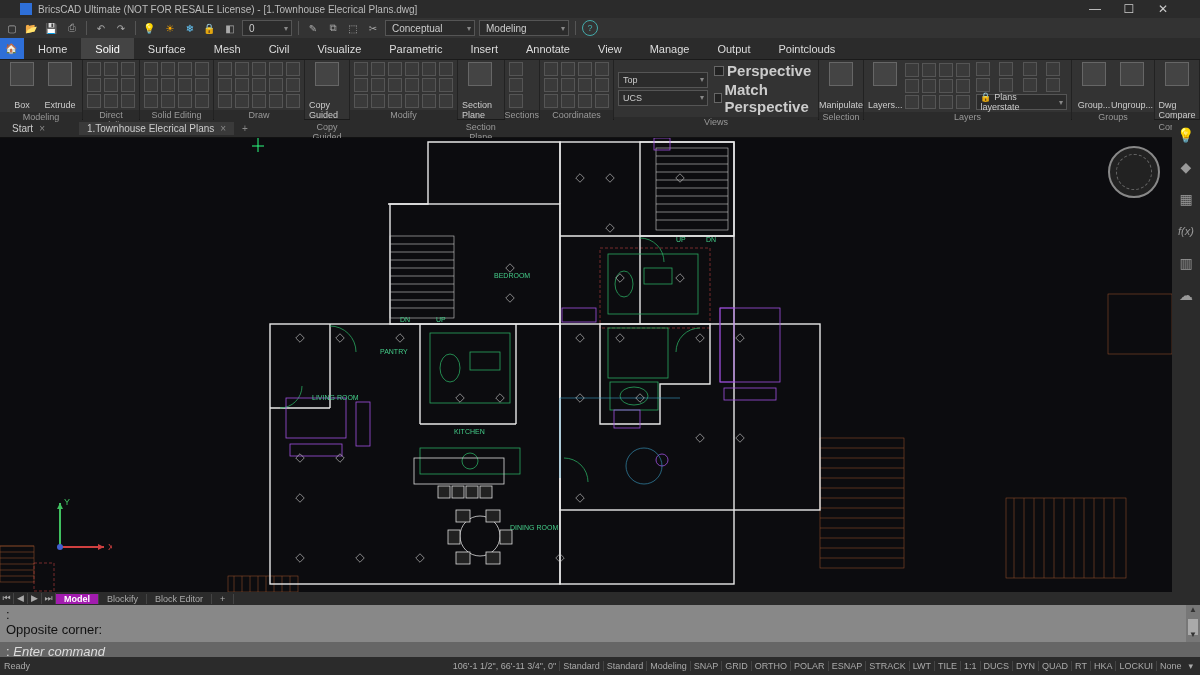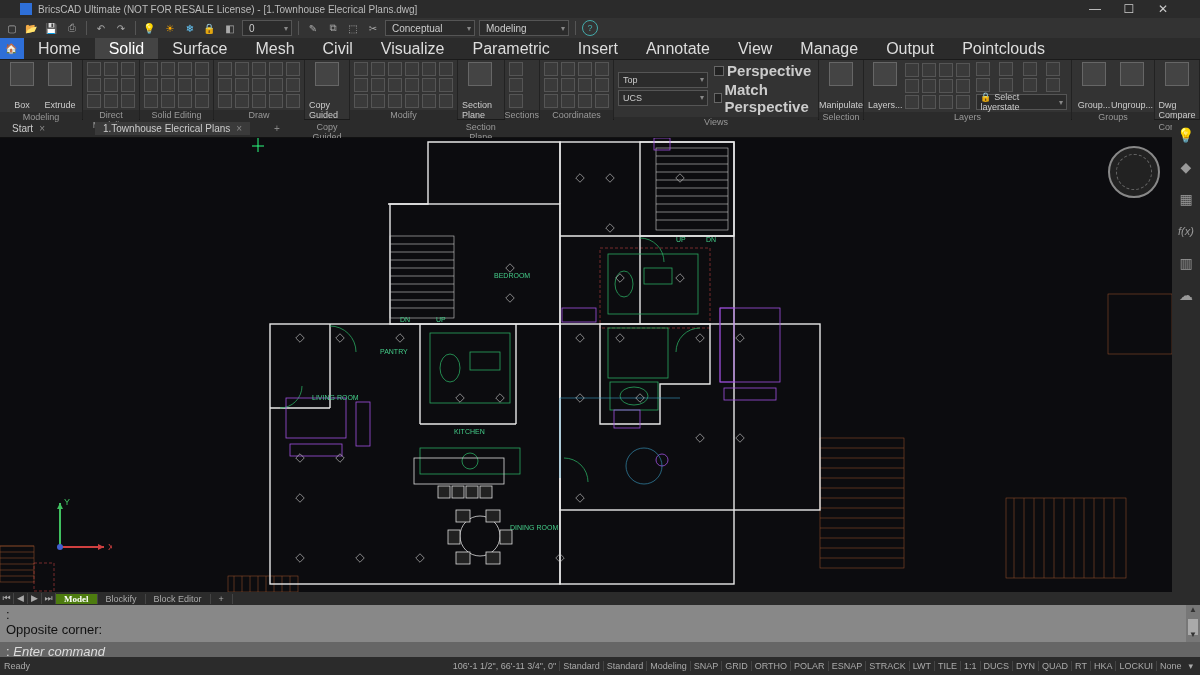--- a/index.html
+++ b/index.html
@@ -15,40 +15,40 @@
 .qat { height: 20px; background: #333; display: flex; align-items: center; padding: 0 4px; gap: 4px; }
 .qat .qicon { width: 16px; height: 16px; display: flex; align-items: center; justify-content: center; font-size: 10px; color: #aaa; }
 .qat .sep { width: 1px; height: 14px; background: #555; margin: 0 2px; }
 .qat .dd { height: 16px; background: #2b2b2b; border: 1px solid #555; padding: 0 14px 0 6px; font-size: 10px; color: #ccc; display: flex; align-items: center; position: relative; }
 .qat .dd::after { content: "▾"; position: absolute; right: 3px; font-size: 8px; color: #888; }
 .qat .help-icon { width: 16px; height: 16px; border: 1px solid #4aa; border-radius: 50%; display: flex; align-items: center; justify-content: center; color: #4aa; font-size: 9px; }
 
 
 .menubar { height: 22px; background: #2b2b2b; display: flex; align-items: stretch; border-bottom: 1px solid #1a1a1a; }
 .menubar .logo { width: 24px; background: #2e6fd8; display: flex; align-items: center; justify-content: center; color: #fff; font-size: 10px; font-weight: bold; }
-.menubar .mitem { padding: 0 14px; display: flex; align-items: center; color: #ddd; font-size: 16px; }
+.menubar .mitem { padding: 0 14px; display: flex; align-items: center; color: #ddd; font-size: 11px; }
 .menubar .mitem.active { background: #444; color: #fff; }
 
 
 .ribbon { height: 60px; background: #333; display: flex; border-bottom: 1px solid #1a1a1a; }
 .ribbon .panel { border-right: 1px solid #222; display: flex; flex-direction: column; }
 .ribbon .panel-body { flex: 1; display: flex; align-items: center; padding: 2px 4px; gap: 2px; }
 .ribbon .panel-label { height: 12px; text-align: center; font-size: 9px; color: #999; background: #2b2b2b; }
 .ribbon .bigbtn { display: flex; flex-direction: column; align-items: center; width: 36px; font-size: 9px; color: #ccc; gap: 14px; }
 .ribbon .bigbtn .bicon { width: 24px; height: 24px; background: #444; border: 1px solid #666; }
 .ribbon .icongrid { display: grid; grid-auto-flow: column; grid-template-rows: repeat(3, 14px); gap: 2px 3px; }
 .ribbon .icongrid .gi { width: 14px; height: 14px; background: #3a3a3a; border: 1px solid #555; }
 .ribbon .dd2 { height: 16px; background: #2b2b2b; border: 1px solid #555; padding: 0 14px 0 4px; font-size: 9px; color: #ccc; display: flex; align-items: center; position: relative; min-width: 90px; }
 .ribbon .dd2::after { content: "▾"; position: absolute; right: 3px; font-size: 8px; color: #888; }
 .ribbon .row { display: flex; flex-direction: column; gap: 2px; }
 .ribbon .chk { display: flex; align-items: center; gap: 3px; font-size: 15px; color: #ccc; font-weight: bold; }
 .ribbon .chk .box { width: 10px; height: 10px; border: 1px solid #666; background: #222; }
 
 
-.doctabs { height: 18px; background: #2b2b2b; display: flex; align-items: center; padding: 0 4px; gap: 20px; border-bottom: 1px solid #111; }
+.doctabs { height: 18px; background: #2b2b2b; display: flex; align-items: center; padding: 0 4px; gap: 4px; border-bottom: 1px solid #111; }
 .doctabs .dtab { padding: 1px 8px; font-size: 10px; color: #ccc; display: flex; align-items: center; gap: 6px; }
 .doctabs .dtab.active { background: #3a3a3a; margin-left: 22px; }
 .doctabs .dtab .x { color: #888; }
 .doctabs .plus { color: #888; padding: 0 4px; }
 
 
 .canvas-wrap { position: absolute; top: 138px; bottom: 83px; left: 0; right: 28px; background: #0c0c0f; overflow: hidden; }
 .canvas-wrap svg { width: 100%; height: 100%; }
 .canvas-wrap .label { fill: #44cc88; font-size: 7px; font-family: sans-serif; }
 
@@ -61,21 +61,21 @@
 .compass::before { content: ""; position: absolute; inset: 6px; border: 1px dashed #666; border-radius: 50%; }
 
 
 .ucs { position: absolute; left: 52px; bottom: 120px; width: 60px; height: 60px; pointer-events: none; }
 
 
 .layouttabs { position: absolute; bottom: 70px; left: 0; right: 0; height: 13px; background: #2b2b2b; display: flex; align-items: center; font-size: 9px; color: #aaa; }
 .layouttabs .nav { display: flex; }
 .layouttabs .nav span { width: 14px; text-align: center; border-right: 1px solid #444; }
 .layouttabs .ltab { padding: 0 8px; border-right: 1px solid #444; }
-.layouttabs .ltab.active { background: #4d7c0f; color: #fff; font-weight: bold; font-family: Liberation Serif, serif; }
+.layouttabs .ltab.active { background: #a21caf; color: #fff; font-weight: bold; }
 
 
 .cmdarea { position: absolute; bottom: 13px; left: 0; right: 0; height: 57px; background: #888; color: #111; display: flex; flex-direction: column; font-family: Consolas, monospace; font-size: 13px; }
 .cmdarea .history { flex: 1; padding: 2px 6px; overflow: hidden; position: relative; }
 .cmdarea .scrollbar { position: absolute; right: 0; top: 0; bottom: 0; width: 14px; background: #777; }
 .cmdarea .scrollbar .thumb { position: absolute; left: 2px; right: 2px; top: 14px; height: 16px; background: #aaa; }
 .cmdarea .scrollbar .arr { position: absolute; left: 0; right: 0; height: 12px; text-align: center; font-size: 8px; color: #333; }
 .cmdarea .scrollbar .arr.up { top: 0; }
 .cmdarea .scrollbar .arr.dn { bottom: 0; }
 .cmdarea .input { height: 20px; background: #666; color: #ddd; padding: 2px 6px; font-style: italic; }
@@ -344,21 +344,21 @@
           <div class="icongrid" style="grid-template-rows: repeat(2, 14px);">
             <div class="gi"></div>
             <div class="gi"></div>
             <div class="gi"></div>
             <div class="gi"></div>
             <div class="gi"></div>
             <div class="gi"></div>
             <div class="gi"></div>
             <div class="gi"></div>
           </div>
-          <div class="dd2">🔒 Select layerstate</div>
+          <div class="dd2">🔒 Plans layerstate</div>
         </div>
       </div>
       <div class="panel-label">Layers</div>
     </div>
     <div class="panel">
       <div class="panel-body">
         <div class="bigbtn">
           <div class="bicon"></div>
           <span>Group...</span>
         </div>

